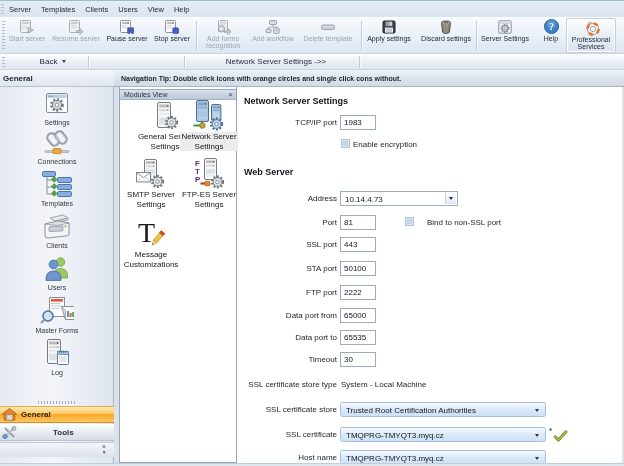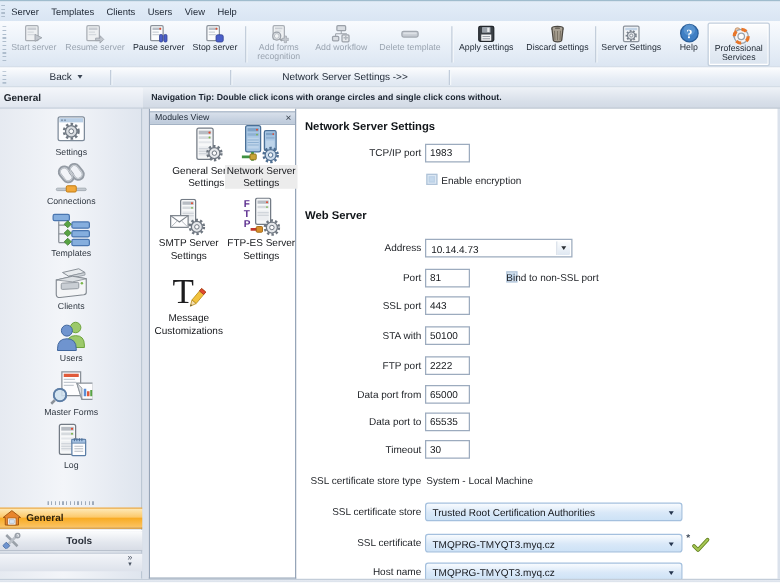--- a/index.html
+++ b/index.html
@@ -631,26 +631,26 @@
       <span class="cbtn">
           <i></i>
         </span>
     </div>
 
     <div class="frow-label" style="left:124px; top:131px;">Port</div>
     <input class="tinput" style="left: 221px; top: 128px;" value="81">
     <span class="cbx" style="left:286px; top:130px;">
         <i></i>
       </span>
-    <div class="cbx-label" style="left:286px; top:131px;">Bind to non-SSL port</div>
+    <div class="cbx-label" style="left:308px; top:131px;">Bind to non-SSL port</div>
 
     <div class="frow-label" style="left:124px; top:153px;">SSL port</div>
     <input class="tinput" style="left: 221px; top: 150px;" value="443">
 
-    <div class="frow-label" style="left:124px; top:177px;">STA with</div>
+    <div class="frow-label" style="left:124px; top:177px;">STA port</div>
     <input class="tinput" style="left: 221px; top: 174px;" value="50100">
 
     <div class="frow-label" style="left:124px; top:201px;">FTP port</div>
     <input class="tinput" style="left: 221px; top: 198px;" value="2222">
 
     <div class="frow-label" style="left:124px; top:224px;">Data port from</div>
     <input class="tinput" style="left: 221px; top: 221px;" value="65000">
 
     <div class="frow-label" style="left:124px; top:246px;">Data port to</div>
     <input class="tinput" style="left: 221px; top: 243px;" value="65535">

